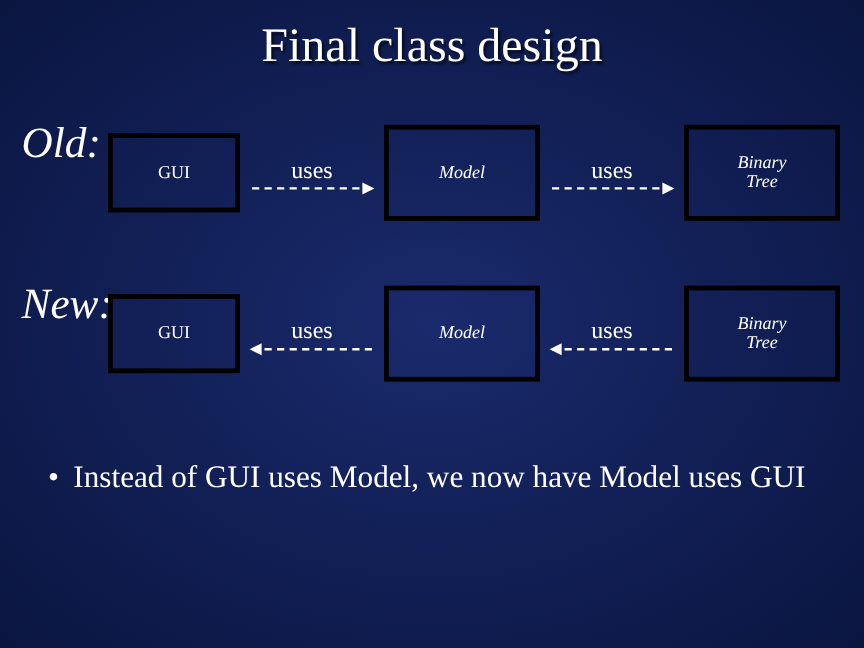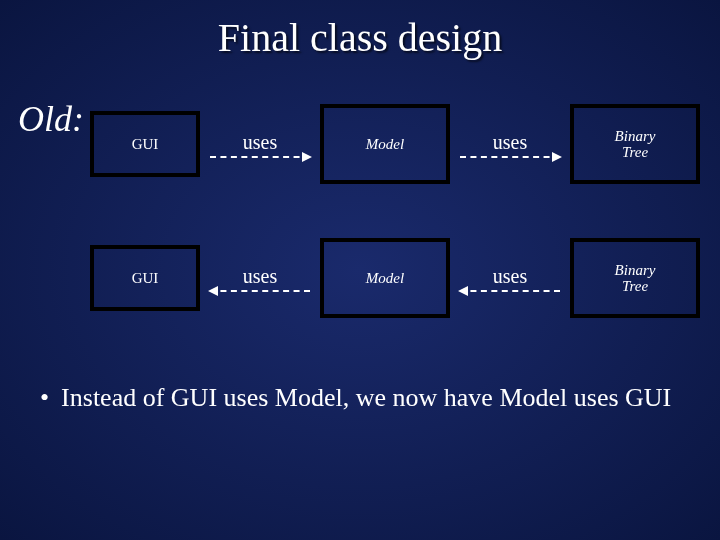--- a/index.html
+++ b/index.html
@@ -128,20 +128,21 @@
       <div class="arrow-line right"></div>
     </div>
     <div class="box big">Model</div>
     <div class="arrow-wrap">
       <div class="arrow-label">uses</div>
       <div class="arrow-line right"></div>
     </div>
     <div class="box big">Binary<br>Tree</div>
   </div>
 
+  <div class="section-label new-label">New:</div>
 
   <div class="row row-new">
     <div class="box">GUI</div>
     <div class="arrow-wrap">
       <div class="arrow-label">uses</div>
       <div class="arrow-line left"></div>
     </div>
     <div class="box big">Model</div>
     <div class="arrow-wrap">
       <div class="arrow-label">uses</div>

